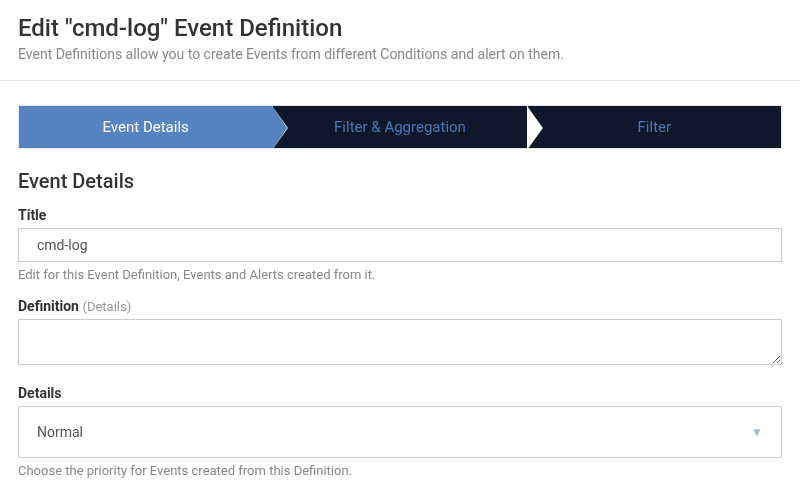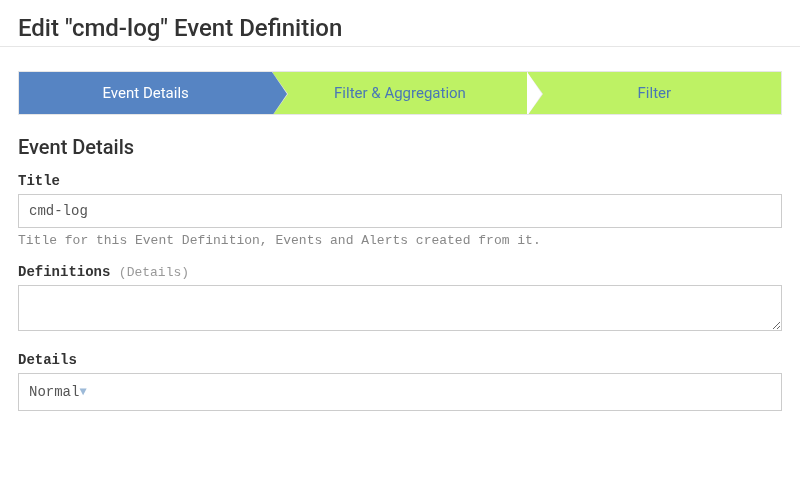--- a/index.html
+++ b/index.html
@@ -37,21 +37,21 @@
     background: #fff;
     overflow: hidden;
   }
   .step {
     position: relative;
     flex: 1;
     text-align: center;
     padding: 12px 10px;
     font-size: 15px;
     color: #4a78b5;
-    background: #bef264;
+    background: #0f172a;
     cursor: pointer;
   }
   .step.active {
     background: #5684c3;
     color: #fff;
   }
   .step + .step {
     border-left: 1px solid #e6e6e6;
   }
   .step .chevron-out, .step .chevron-in { position:absolute; top:0; right:-15px; width:0; height:0; border-top:22px solid transparent; border-bottom:22px solid transparent; z-index:2; }
@@ -59,69 +59,70 @@
   .step:not(.active) .chevron-out { border-left:15px solid #fff; }
   .step .chevron-border { position:absolute; top:0; right:-16px; width:0; height:0; border-top:22px solid transparent; border-bottom:22px solid transparent; border-left:16px solid #e6e6e6; z-index:1; }
   .step:last-child .chevron-out, .step:last-child .chevron-border { display:none; }
 
   .section-heading {
     font-size: 20px;
     font-weight: 500;
     color: #333;
     margin-bottom: 14px;
   }
-  .field-group { margin-bottom: 16px; font-family: Liberation Mono, monospace; }
+  .field-group { margin-bottom: 16px; }
   .field-label {
     font-size: 14px;
     font-weight: 700;
     color: #333;
     margin-bottom: 5px;
     display: block;
   }
   .field-label .optional {
     font-weight: 400;
     color: #999;
     font-size: 13px;
   }
   .text-input, .textarea, .select {
     width: 100%;
     border: 1px solid #ccc;
-    padding: 8px 10px;
+    padding: 8px 18px;
     font-size: 14px;
     color: #555;
     background: #fff;
     font-family: inherit;
   }
   .textarea {
     height: 46px;
     resize: both;
     overflow: auto;
   }
   .select {
     display: flex;
     align-items: center;
-    justify-content: flex-start;
+    justify-content: space-between;
     cursor: pointer;
-    height: 38px;
+    height: 52px;
   }
   .select .caret {
     color: #9dbad8;
     font-size: 12px;
   }
   .help-text {
     font-size: 13px;
     color: #888;
     margin-top: 5px;
   }
 </style>
 </head>
 <body>
 
 <div class="page">
   <h1 class="page-title">Edit "cmd-log" Event Definition</h1>
+  <div class="page-subtitle">Event Definitions allow you to create Events from different Conditions and alert on them.</div>
 </div>
 
 <div class="hrule"></div>
 
 <div class="page">
 
   <div class="steps">
     <div class="step active">
       <span>Event Details</span>
       <span class="chevron-border"></span><span class="chevron-out"></span>
@@ -133,32 +134,33 @@
     <div class="step">
       <span>Filter</span>
     </div>
   </div>
 
   <h2 class="section-heading">Event Details</h2>
 
   <div class="field-group">
     <label class="field-label">Title</label>
     <input type="text" class="text-input" value="cmd-log" style="">
-    <div class="help-text">Title for this Event Definition, Events and Alerts created from it.</div>
+    <div class="help-text">Edit for this Event Definition, Events and Alerts created from it.</div>
   </div>
 
   <div class="field-group">
     <label class="field-label">
-      <span>Definitions</span>
+      <span>Definition</span>
       <span class="optional">(Details)</span>
     </label>
     <textarea class="textarea" style=""></textarea>
   </div>
 
   <div class="field-group">
     <label class="field-label">Details</label>
     <div class="select">
       <span>Normal</span>
       <span class="caret">▼</span>
     </div>
+    <div class="help-text">Choose the priority for Events created from this Definition.</div>
   </div>
 
 </div>
 
 </body></html>

